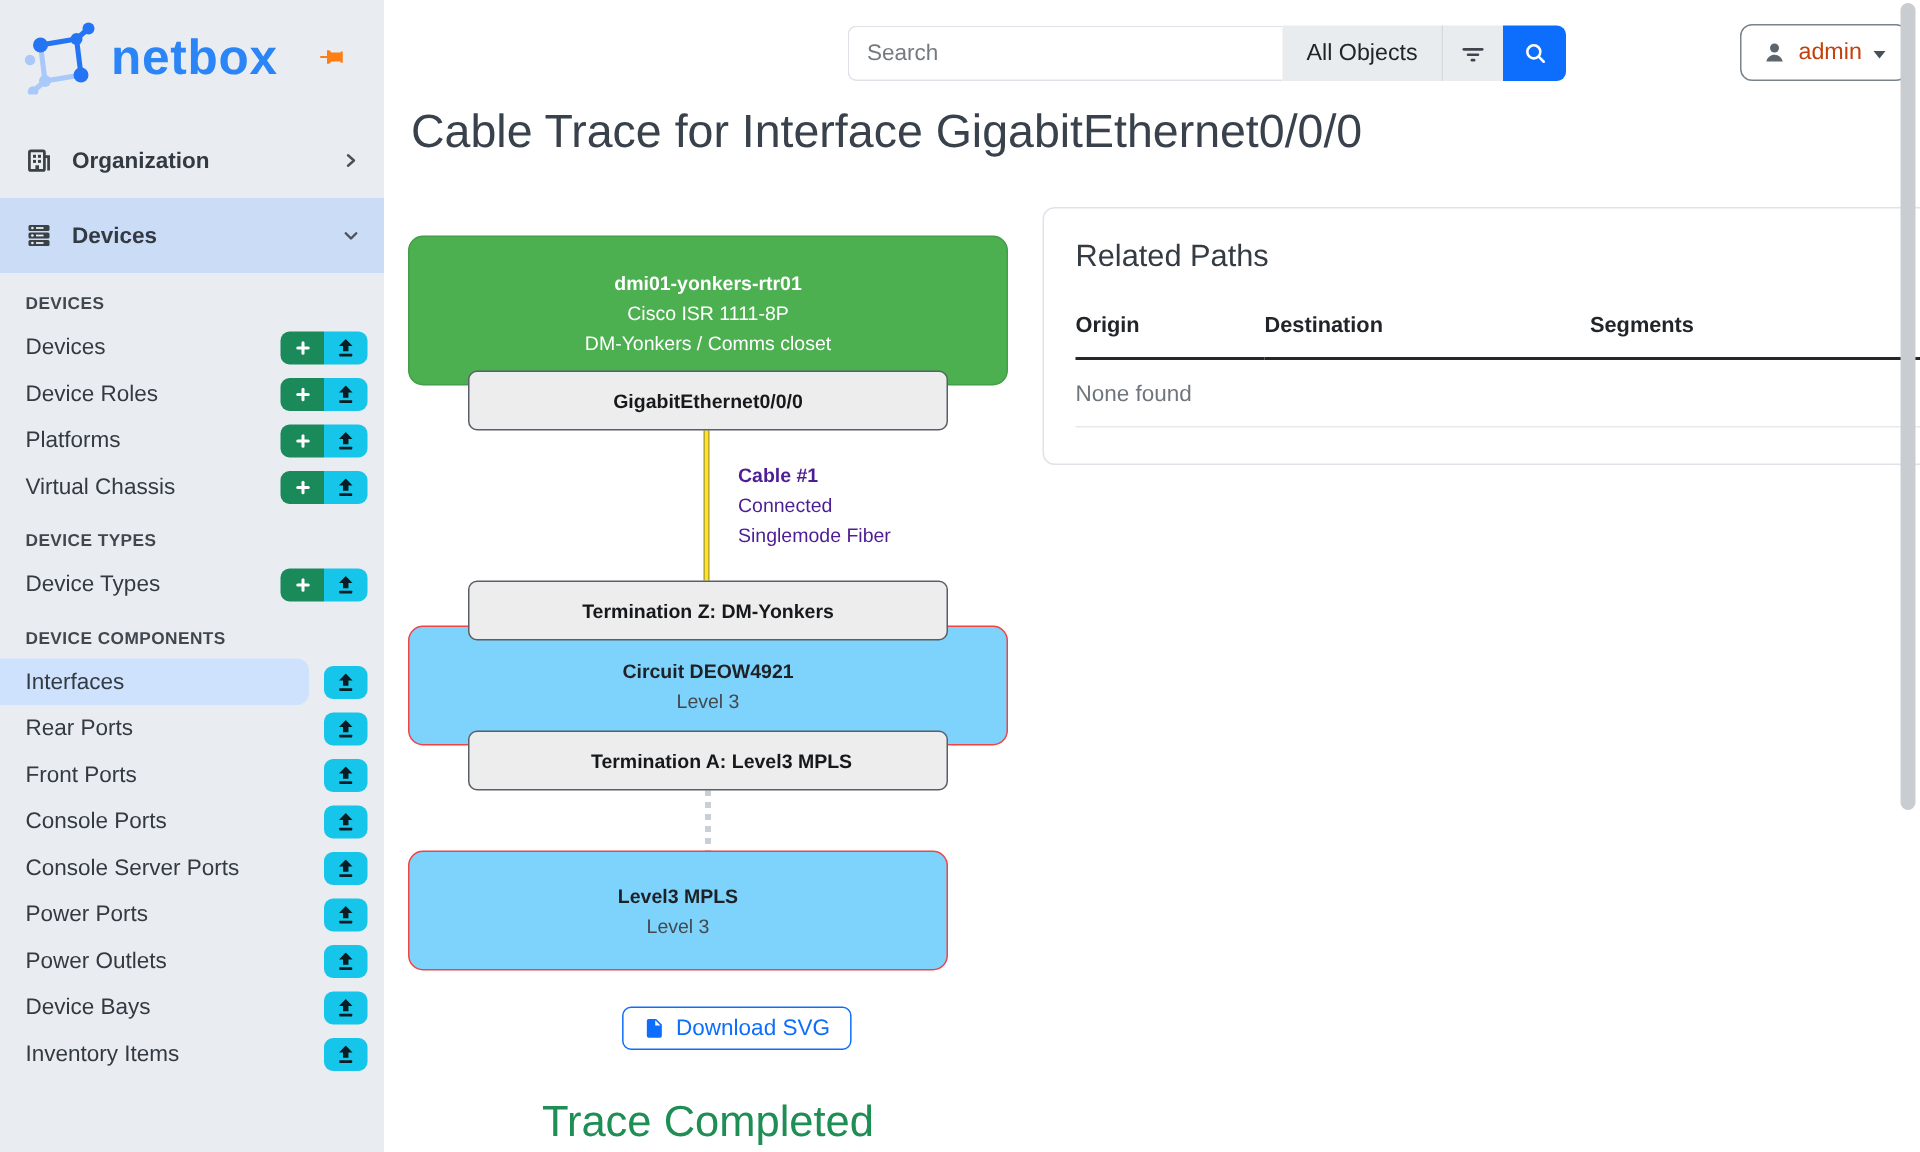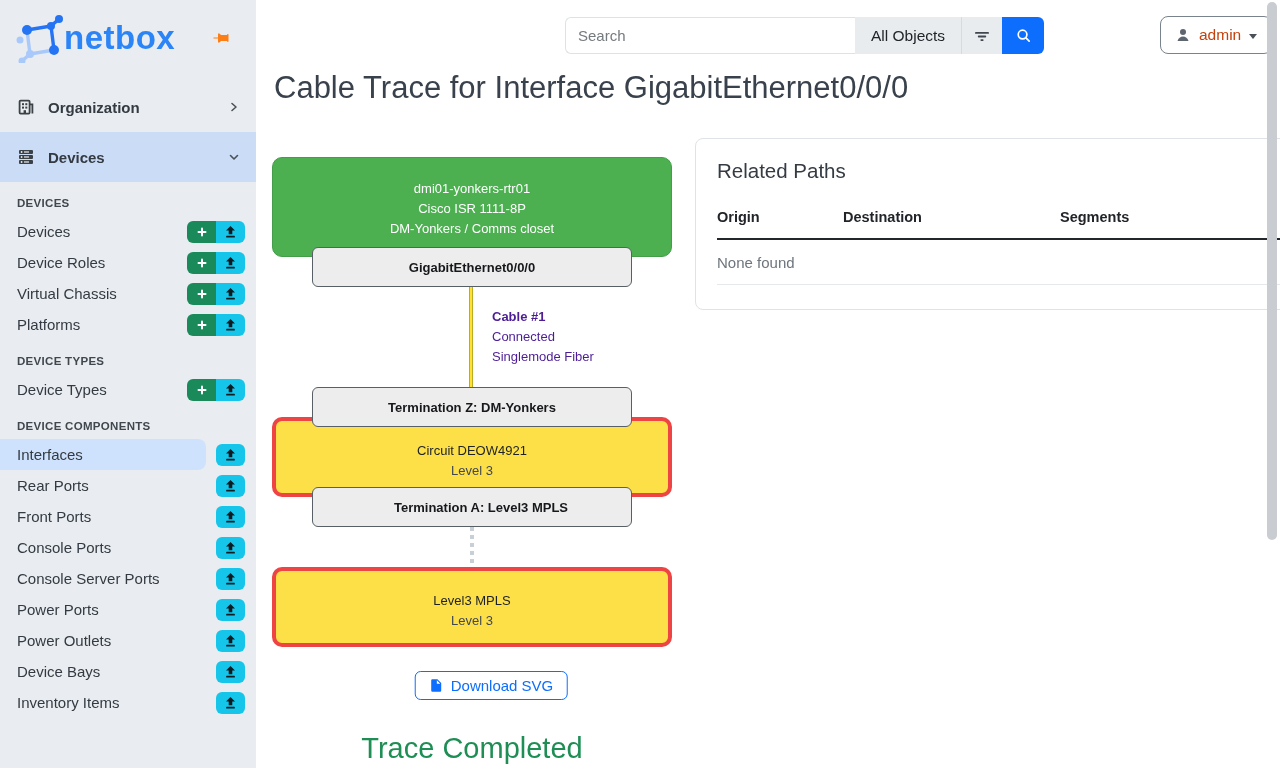--- a/index.html
+++ b/index.html
@@ -2,21 +2,21 @@
 <html><head>
 <meta charset="utf-8">
 <style>
   * { margin:0; padding:0; box-sizing:border-box; }
   html,body { width:1280px; height:768px; overflow:hidden; }
   body { font-family:"Liberation Sans", sans-serif; background:#fff; position:relative; color:#343a40; }
 
   
   .sidebar { position:absolute; left:0; top:0; width:256px; height:768px; background:#e9edf1; }
   .logo-row { position:relative; height:82px; }
-  .logo { position:absolute; left:14px; top:13px; display:flex; align-items:center; cursor:pointer; }
+  .logo { position:absolute; left:14px; top:13px; display:flex; align-items:center; gap:10px; cursor:pointer; }
   .wordmark { font-weight:700; font-size:33px; color:#2b85f6; letter-spacing:.5px; }
   .pin { position:absolute; right:26px; top:29px; width:18px; height:18px; cursor:pointer; }
 
   .menu-row { height:50px; display:flex; align-items:center; gap:13px; padding:0 16px 0 17px;
               font-size:15px; font-weight:700; color:#333a42; cursor:pointer; }
   .menu-row .chev { margin-left:auto; display:flex; }
   .menu-row.active { background:#cbdcf6; }
 
   .section-title { font-size:11.5px; font-weight:700; color:#40474e; letter-spacing:.3px;
                    padding:15px 17px 7px; }
@@ -49,27 +49,27 @@
       padding:0 14px; border:1px solid #79838d; border-radius:8px; background:#fff;
       color:#c2410c; font-size:15.5px; cursor:pointer; }
   .caret { width:0; height:0; border-left:4.5px solid transparent; border-right:4.5px solid transparent;
       border-top:5px solid #495057; margin-top:2px; }
 
   h1.page-title { position:absolute; left:18px; top:70px; font-size:31px; font-weight:400; color:#39424c; }
 
   
   .trace { position:absolute; left:16px; top:157px; width:400px; height:611px; }
   .node { position:absolute; border-radius:10px; text-align:center; font-size:13px; line-height:20px; z-index:1; }
-  .node .nb { font-weight:400; }
+  .node .nb { font-weight:700; }
   .node.device { left:0; top:0; width:400px; height:100px; background:#4caf50; border:1px solid #449d48;
       color:#fff; padding-top:21px; }
-  .node.gray { background:#fde047; border:4px solid #ef4444; color:#1e2125; padding-top:20px; }
+  .node.gray { background:#7dd3fc; border:1px solid #ef4444; color:#1e2125; padding-top:20px; }
   .node.gray .sub { color:#43484d; }
   .node.circuit { left:0; top:260px; width:400px; height:80px; }
-  .node.provider { left:0; top:410px; width:400px; height:80px; }
+  .node.provider { left:0; top:410px; width:360px; height:80px; }
   .attach { position:absolute; left:40px; width:320px; height:40px; background:#ededed;
       border:1px solid #595f66; border-radius:6px; display:flex; align-items:center; justify-content:center;
       font-weight:700; font-size:13px; color:#16181b; z-index:2; }
   .attach.iface { top:90px; } .attach.tz { top:230px; } .attach.ta { top:330px;padding-left:18px; }
   .cable-line { position:absolute; left:197px; top:130px; width:4px; height:100px; background:#ffe12e;
       border-left:1px solid #bcab26; border-right:1px solid #bcab26; z-index:0; }
   .cable-info { position:absolute; left:220px; top:150px; font-size:13px; line-height:20px; color:#4c1d95; z-index:3; }
   .cable-info .cb { font-weight:700; }
   .dashed { position:absolute; left:198px; top:370px; width:4px; height:42px;
       background:repeating-linear-gradient(to bottom,#c9cfd6 0 4px,transparent 4px 8px); z-index:0; }
@@ -189,38 +189,38 @@
         </span>
       <span class="sbtn imp">
           <svg width="11" height="12" viewBox="0 0 11 12">
             <path d="M5.5 0 L10 4.6 H7.3 V8.2 H3.7 V4.6 H1 Z" fill="#0b1c22"></path>
             <rect x="1.2" y="9.8" width="8.6" height="1.8" rx="0.4" fill="#0b1c22"></rect>
           </svg>
         </span>
     </span>
   </div>
   <div class="side-item">
-    <span class="lbl">Virtual Chassis</span>
+    <span class="lbl">Platforms</span>
     <span class="grp">
       <span class="sbtn add">
           <svg width="12" height="12" viewBox="0 0 12 12">
             <rect x="5" y="1.5" width="2" height="9" rx="1" fill="#fff"></rect>
             <rect x="1.5" y="5" width="9" height="2" rx="1" fill="#fff"></rect>
           </svg>
         </span>
       <span class="sbtn imp">
           <svg width="11" height="12" viewBox="0 0 11 12">
             <path d="M5.5 0 L10 4.6 H7.3 V8.2 H3.7 V4.6 H1 Z" fill="#0b1c22"></path>
             <rect x="1.2" y="9.8" width="8.6" height="1.8" rx="0.4" fill="#0b1c22"></rect>
           </svg>
         </span>
     </span>
   </div>
   <div class="side-item">
-    <span class="lbl">Platforms</span>
+    <span class="lbl">Virtual Chassis</span>
     <span class="grp">
       <span class="sbtn add">
           <svg width="12" height="12" viewBox="0 0 12 12">
             <rect x="5" y="1.5" width="2" height="9" rx="1" fill="#fff"></rect>
             <rect x="1.5" y="5" width="9" height="2" rx="1" fill="#fff"></rect>
           </svg>
         </span>
       <span class="sbtn imp">
           <svg width="11" height="12" viewBox="0 0 11 12">
             <path d="M5.5 0 L10 4.6 H7.3 V8.2 H3.7 V4.6 H1 Z" fill="#0b1c22"></path>

